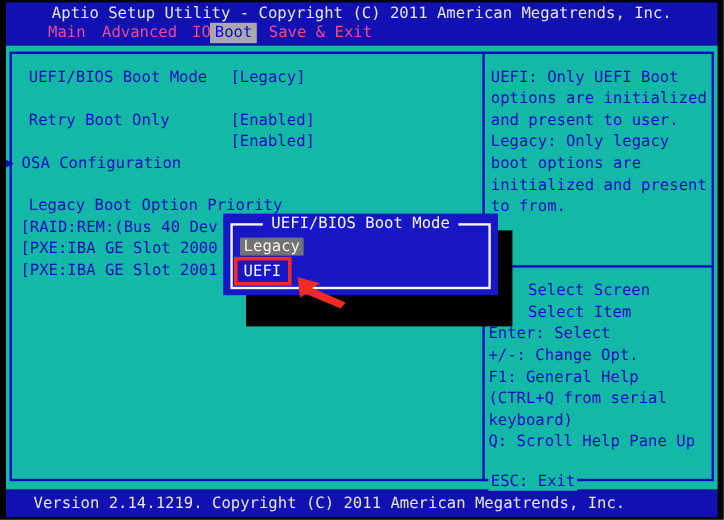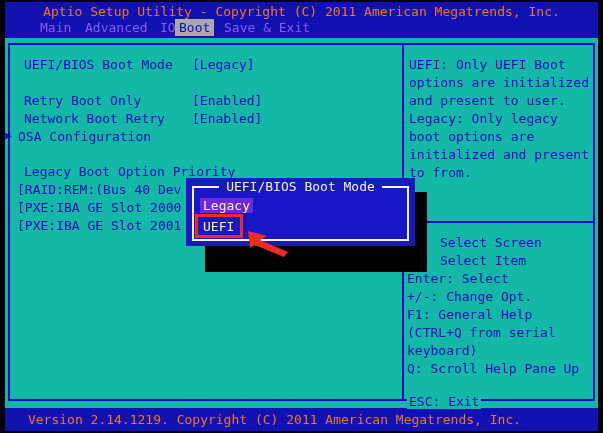--- a/index.html
+++ b/index.html
@@ -8,30 +8,30 @@
     background:#000;
     font-family:"DejaVu Sans Mono","Liberation Mono",monospace;
     font-size:13px; line-height:15px;
     -webkit-font-smoothing:none;
   }
   #screen { position:relative; width:603px; height:433px; overflow:hidden; }
   .abs { position:absolute; white-space:pre; }
   .bar  { background:#1111b2; }
   .graybg { background:#14b8a6; }
   .btxt { color:#0d0cbd; }
-  .gtxt { color:#f97316; }
+  .gtxt { color:#e5e5e5; }
   .frame { border:2px solid #0d0cbd; }
-  .tab { color:#8b5cf6; padding:1px 4px; }
+  .tab { color:#ec4899; padding:1px 4px; }
   .tab.active { background:#a9a8ab; color:#0d0cbd; }
   #popup { background:#1717c6; z-index:20; }
   #popup .inner { position:absolute; left:6px; top:8px; right:6px; bottom:5px; border:2px solid #f5f5f5; }
   #popup .ptitle-wrap { position:absolute; left:0; top:1px; width:100%; text-align:center; z-index:2; }
   #popup .ptitle { background:#1717c6; color:#f5f5f5; padding:0 7px; }
   .popt { position:absolute; color:#f5f5f5; z-index:2; }
-  .popt.hl { background:#6d28d9; padding:0 3px; }
+  .popt.hl { background:#737373; padding:0 3px; }
   #shadow { background:#000; z-index:10; }
   #annobox { border:3px solid #ef2b24; z-index:40; background:transparent; }
   #annoarrow { z-index:40; }
   .z2 { z-index:2; }
 </style>
 </head>
 <body>
 
 <div id="screen">
 
@@ -47,21 +47,20 @@
   <div class="abs graybg" style="left:5px;top:38px;width:593px;height:370px"></div>
   <div class="abs frame" style="left:8px;top:43px;width:587px;height:358px"></div>
   <div class="abs" style="left:402px;top:43px;width:2px;height:358px;background:#0d0cbd"></div>
 
   <div class="abs btxt z2" style="left:24px;top:57px">UEFI/BIOS Boot Mode</div>
   <div class="abs btxt z2" style="left:192px;top:57px">[Legacy]</div>
 
   <div class="abs btxt z2" style="left:24px;top:93px">Retry Boot Only</div>
   <div class="abs btxt z2" style="left:192px;top:93px">[Enabled]</div>
 
-  <div class="abs btxt z2" style="left:24px;top:111px">Network Boot Retry</div>
   <div class="abs btxt z2" style="left:192px;top:111px">[Enabled]</div>
 
   <div class="abs btxt z2" style="left:5px;top:128px;font-size:11px">▶</div>
   <div class="abs btxt z2" style="left:18px;top:129px">OSA Configuration</div>
 
   <div class="abs btxt z2" style="left:24px;top:164px">Legacy Boot Option Priority</div>
   <div class="abs btxt z2" style="left:17px;top:182px">[RAID:REM:(Bus 40 Dev</div>
   <div class="abs btxt z2" style="left:17px;top:200px">[PXE:IBA GE Slot 2000</div>
   <div class="abs btxt z2" style="left:17px;top:218px">[PXE:IBA GE Slot 2001</div>
 

